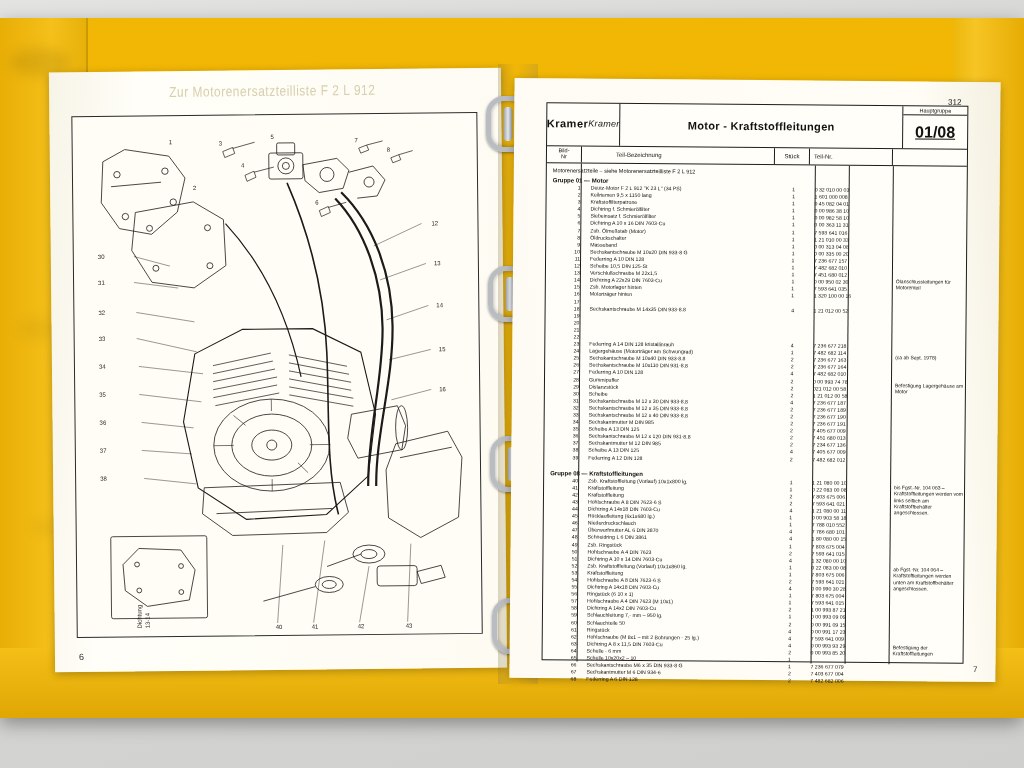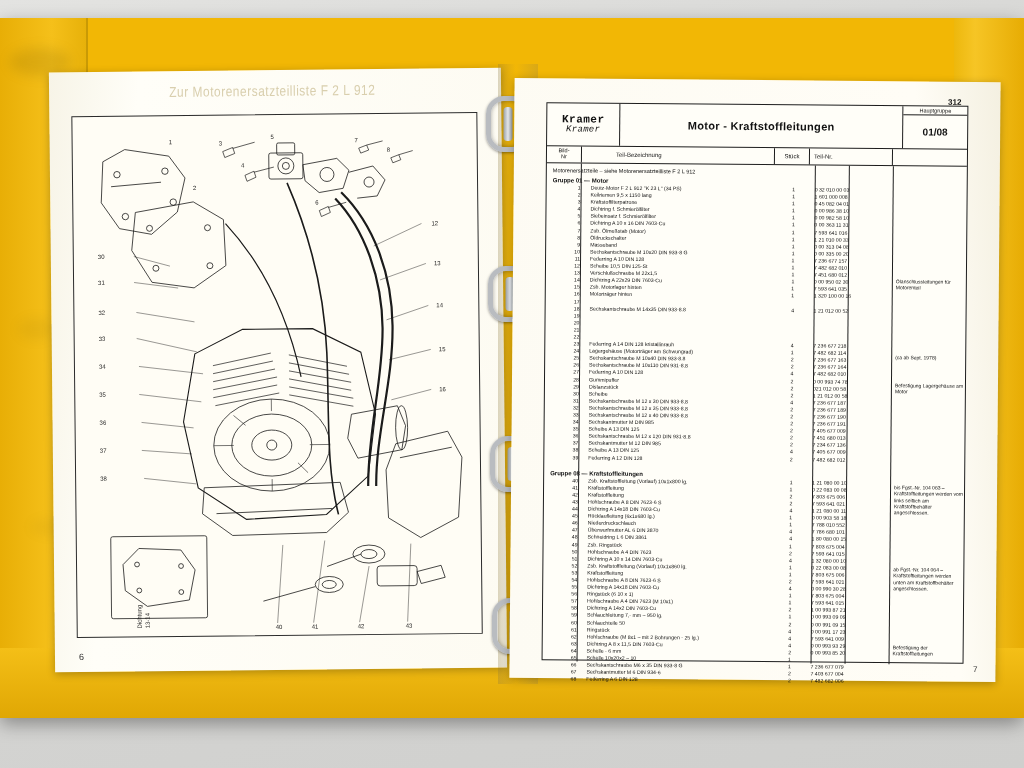--- a/index.html
+++ b/index.html
@@ -73,30 +73,30 @@
     position:absolute;left:120px;top:14px;font-size:12px;color:#d9cfae;
     letter-spacing:.5px;transform:scaleY(1.2);
   }
   
   .sheet{
     position:absolute;left:32px;top:24px;width:420px;height:556px;
     border:1px solid #1d1d1d;background:#fffef8;
     font-size:6px;color:#111;
   }
   .sheet-head{display:flex;border-bottom:1px solid #1d1d1d;height:42px;}
-  .logo-box{width:72px;border-right:1px solid #1d1d1d;display:flex;flex-direction:column;
-    align-items:center;justify-content:center;line-height:1.05;font-family:Liberation Mono, monospace;}
+  .logo-box{width:72px;border-right:1px solid #1d1d1d;display:flex;flex-direction:row;
+    align-items:center;justify-content:center;line-height:1.05;}
   .logo-k{font-size:11px;font-weight:bold;letter-spacing:.5px;}
   .logo-a{font-size:9px;font-style:italic;letter-spacing:.3px;}
   .head-title{flex:1;display:flex;align-items:center;justify-content:center;
     font-size:11px;font-weight:bold;letter-spacing:.3px;}
   .head-right{width:64px;border-left:1px solid #1d1d1d;display:flex;flex-direction:column;}
   .hg-label{font-size:5.5px;text-align:center;border-bottom:1px solid #1d1d1d;padding:1px 0;}
-  .hg-value{flex:1;display:flex;align-items:center;justify-content:center;font-size:10px;font-weight:bold;}
-  .pageno-top{position:absolute;right:6px;top:-9px;font-size:8px;font-weight:bold;}
+  .hg-value{flex:1;display:flex;align-items:center;justify-content:center;font-size:16px;font-weight:bold;text-decoration:underline;}
+  .pageno-top{position:absolute;right:6px;top:-9px;font-size:8px;font-weight:normal;}
   .col-head{display:flex;border-bottom:1px solid #1d1d1d;height:16px;align-items:center;font-size:6px;}
   .c-bild{width:34px;border-right:1px solid #1d1d1d;height:100%;display:flex;align-items:center;
      justify-content:center;text-align:center;line-height:1.05;font-size:5.5px;}
   .c-bez{flex:1;border-right:1px solid #1d1d1d;height:100%;display:flex;align-items:center;padding-left:34px;}
   .c-stk{width:34px;border-right:1px solid #1d1d1d;height:100%;display:flex;align-items:center;justify-content:center;}
   .c-teil{width:78px;border-right:1px solid #1d1d1d;height:100%;display:flex;align-items:center;padding-left:4px;}
   .c-note{width:74px;height:100%;}
   .body-area{position:relative;height:calc(100% - 58px);}
   .vline{position:absolute;top:0;bottom:0;width:1px;background:#1d1d1d;}
   .note-txt{position:absolute;font-size:5px;line-height:1.25;color:#111;width:70px;}

